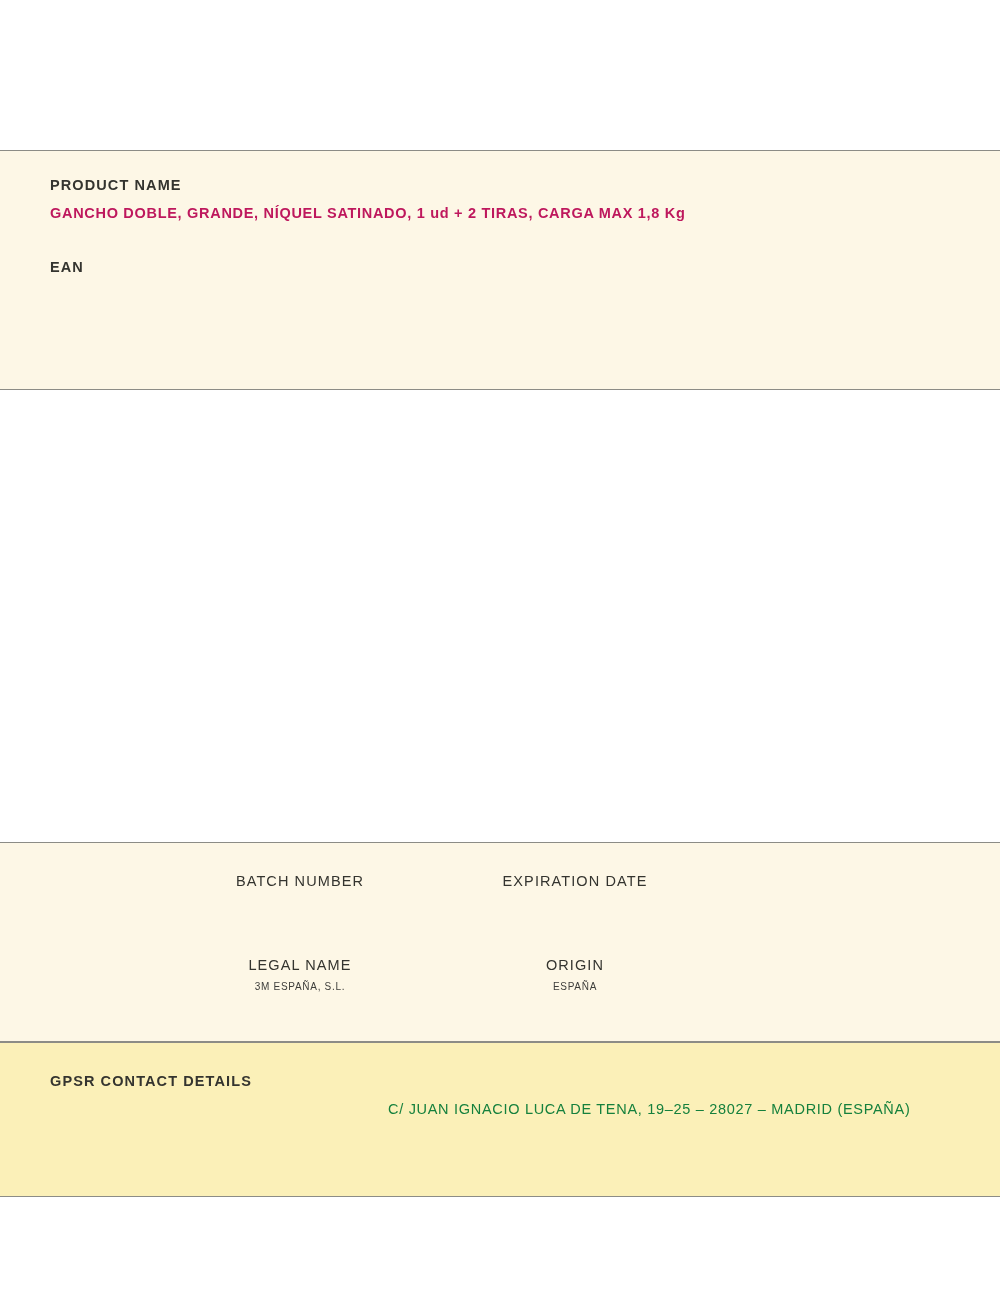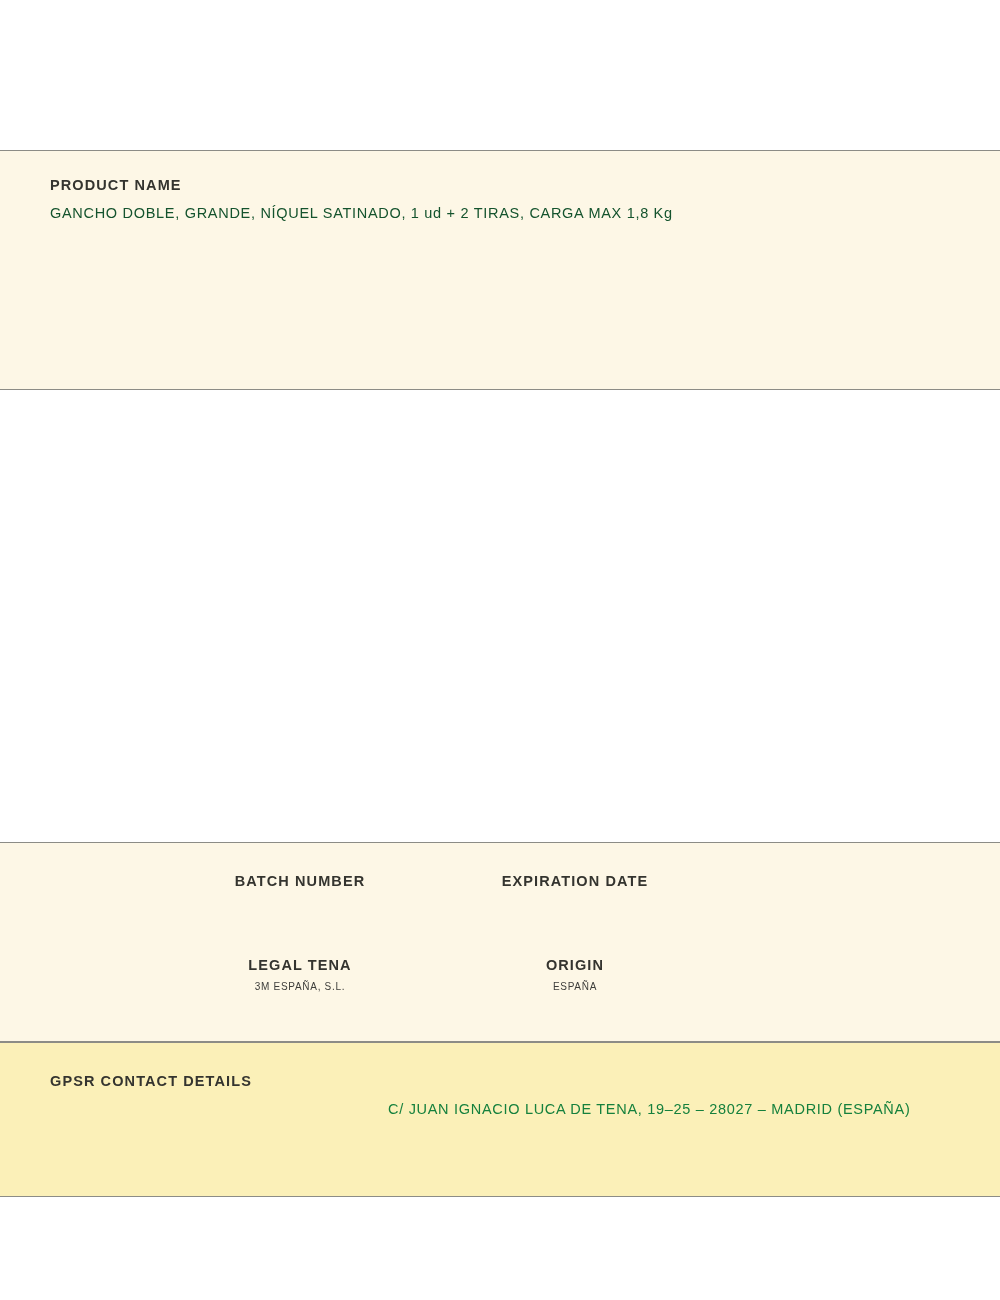--- a/index.html
+++ b/index.html
@@ -41,23 +41,23 @@
   .field-label {
     font-size: 14.5px;
     font-weight: bold;
     letter-spacing: 1.1px;
     color: #34342f;
     margin: 0 0 12px 0;
   }
   .field-value {
     font-size: 14.5px;
     letter-spacing: 0.7px;
-    color: #14532d;
+    color: #be185d;
     margin: 0;
-    font-weight: normal;
+    font-weight: bold;
   }
   .product-block .group-ean {
     margin-top: 38px;
   }
 
   
   .middle-blank {
     height: 452px;
     background: #ffffff;
   }
@@ -79,21 +79,21 @@
     box-sizing: border-box;
     text-align: center;
   }
   .col-spacer { width: 150px; }
   .col-a { width: 300px; }
   .col-b { width: 250px; }
   .col-tail { flex: 1; }
 
   .cell-label {
     font-size: 14.5px;
-    font-weight: bold;
+    font-weight: normal;
     letter-spacing: 1.1px;
     color: #34342f;
     margin: 0;
   }
   .cell-value {
     font-size: 10px;
     letter-spacing: 0.7px;
     color: #3d3d3a;
     margin: 8px 0 0 0;
   }
@@ -140,20 +140,21 @@
 <div class="page">
 
   <div class="top-gap"></div>
 
   <section class="product-block">
     <div class="group-name">
       <p class="field-label">PRODUCT NAME</p>
       <p class="field-value">GANCHO DOBLE, GRANDE, NÍQUEL SATINADO, 1 ud + 2 TIRAS, CARGA MAX 1,8 Kg</p>
     </div>
     <div class="group-ean">
+      <p class="field-label">EAN</p>
     </div>
   </section>
 
   <div class="middle-blank"></div>
 
   <section class="details-block">
     <div class="details-row first">
       <div class="col col-spacer"></div>
       <div class="col col-a">
         <p class="cell-label">BATCH NUMBER</p>
@@ -162,21 +163,21 @@
       <div class="col col-b">
         <p class="cell-label">EXPIRATION DATE</p>
         <p class="cell-value"></p>
       </div>
       <div class="col col-tail"></div>
     </div>
 
     <div class="details-row second">
       <div class="col col-spacer"></div>
       <div class="col col-a">
-        <p class="cell-label">LEGAL TENA</p>
+        <p class="cell-label">LEGAL NAME</p>
         <p class="cell-value">3M ESPAÑA, S.L.</p>
       </div>
       <div class="col col-b">
         <p class="cell-label">ORIGIN</p>
         <p class="cell-value">ESPAÑA</p>
       </div>
       <div class="col col-tail"></div>
     </div>
   </section>
 

